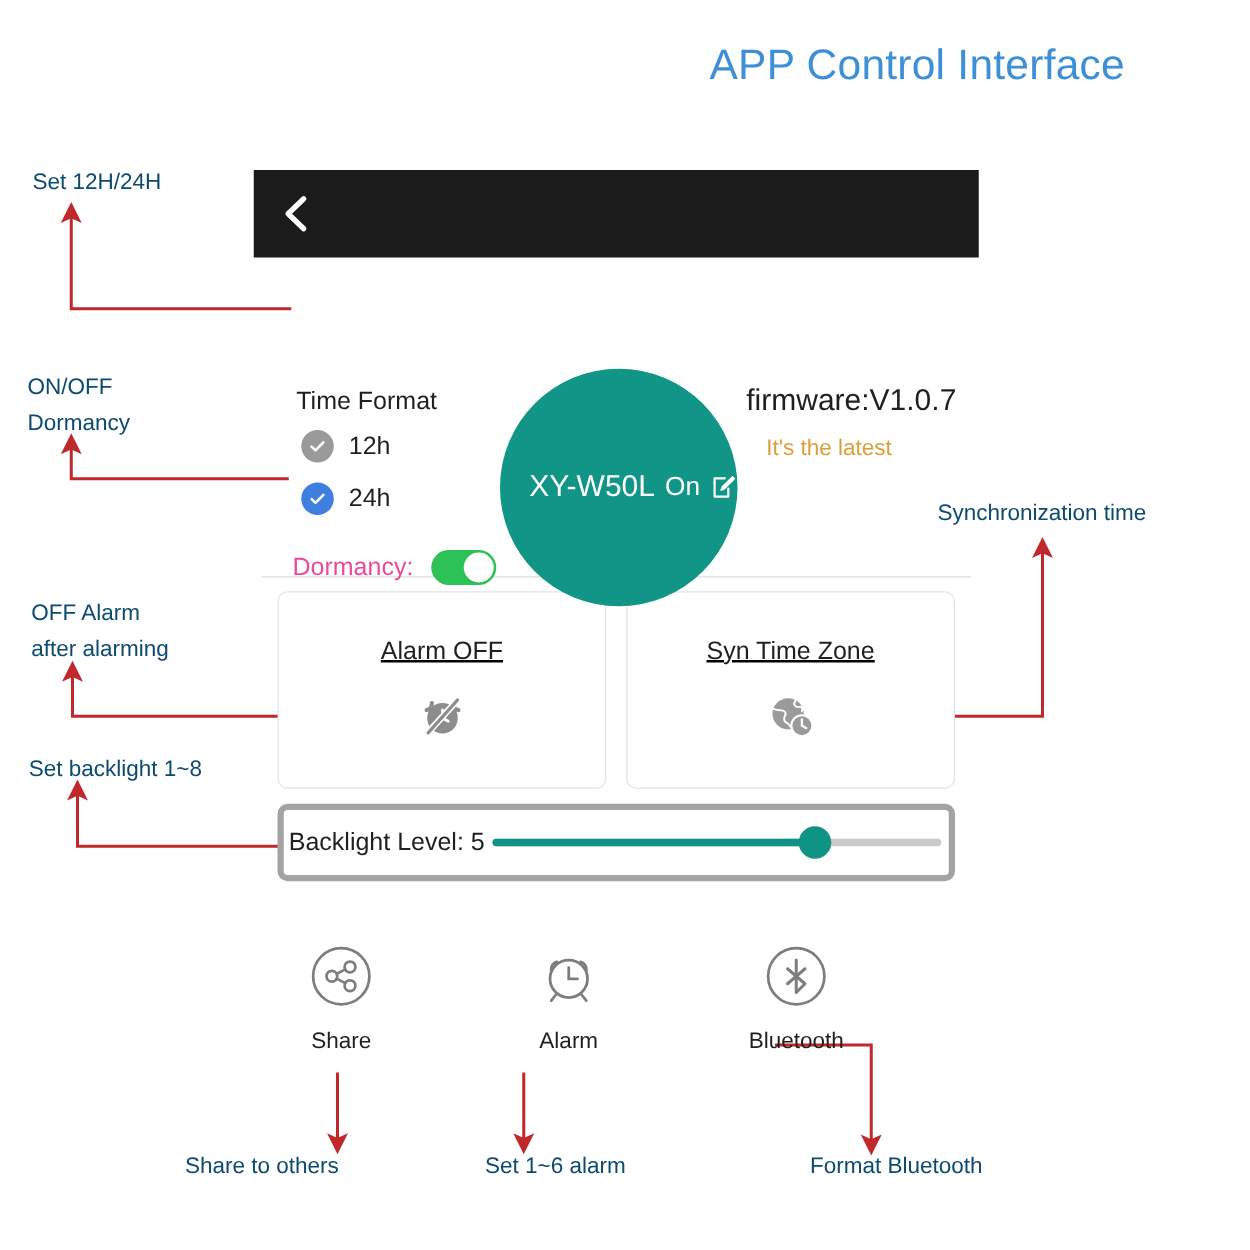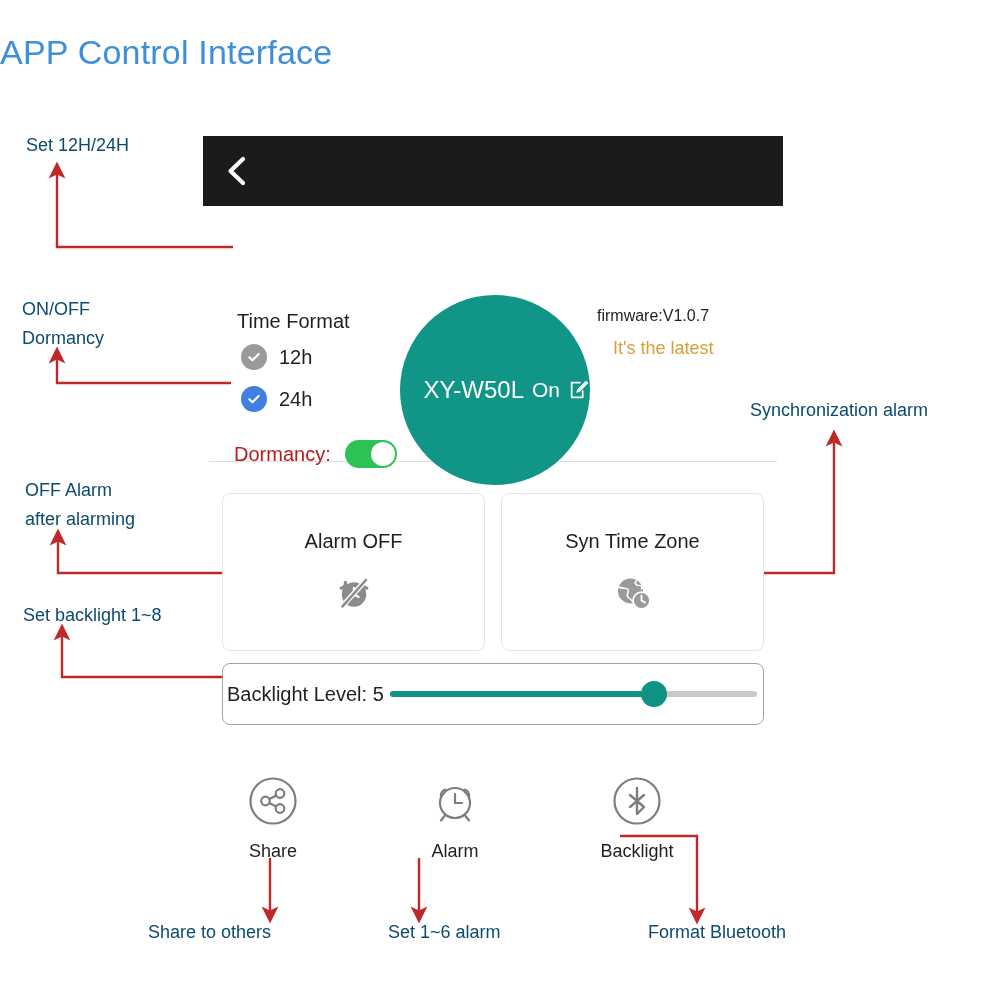--- a/index.html
+++ b/index.html
@@ -7,21 +7,21 @@
     width: 1000px; height: 1000px;
     background: #ffffff;
     font-family: "Liberation Sans", sans-serif;
     overflow: hidden;
   }
   #root { position: relative; width: 1000px; height: 1000px; }
 
   
   .page-title {
     position: absolute; left: 0; top: 33px; width: 900px;
-    text-align: left;
+    text-align: right;
     font-size: 34px; color: #3d8fd8; letter-spacing: 0.2px;
   }
 
   
   .phone { position: absolute; left: 203px; top: 136px; width: 580px; }
 
   .app-header {
     position: relative;
     height: 70px; background: #1b1b1b;
     display: flex; align-items: center; justify-content: center;
@@ -58,21 +58,21 @@
   }
   .radio-mark.off { background: #9a9a9a; }
   .radio-mark.on  { background: #3f7fe0; }
   .radio-mark svg { display: block; }
   .radio-label { font-size: 20px; color: #1f1f1f; }
 
   .dormancy-row {
     position: absolute; left: 31px; top: 234px;
     display: flex; align-items: center; gap: 14px;
   }
-  .dormancy-label { font-size: 20px; color: #b91c1c; }
+  .dormancy-label { font-size: 20px; color: #ec4899; }
   .toggle {
     width: 52px; height: 28px; border-radius: 14px;
     background: #2cc255; position: relative; cursor: pointer;
   }
   .toggle .knob {
     position: absolute; right: 2px; top: 2px;
     width: 24px; height: 24px; border-radius: 50%;
     background: #ffffff;
   }
 
@@ -84,46 +84,46 @@
     display: flex; flex-direction: row;
     align-items: center; justify-content: flex-end;
     gap: 8px; cursor: pointer;
   }
   .device-name { color: #ffffff; font-size: 24px; }
   .device-state { color: #ffffff; font-size: 21px; }
   .device-edit { margin-top: 4px; cursor: pointer; }
 
   
   .fw-block { position: absolute; left: 394px; top: 101px; }
-  .fw-version { font-size: 16px; color: #1f1f1f; white-space: nowrap; }
+  .fw-version { font-size: 24px; color: #1f1f1f; white-space: nowrap; }
   .fw-latest { font-size: 18px; color: #d9a03a; margin-top: 13px; margin-left: 16px; white-space: nowrap; }
 
   
   .state-divider {
     display: flex; align-items: center; gap: 14px;
     padding: 0 6px; margin-top: 6px;
   }
   .state-divider .line { flex: 1; height: 1px; background: #dedede; }
   .state-divider .state-text { font-size: 20px; color: #2b2b2b; }
 
   
-  .card-row { display: flex; gap: 16px; margin-top: 20px; padding: 0 19px; }
+  .card-row { display: flex; gap: 16px; padding: 0 19px; text-decoration: underline; }
   .card {
     flex: 1; height: 158px; border: 1px solid #e4e4e4; border-radius: 8px;
     background: #ffffff;
     display: flex; flex-direction: column; align-items: center;
     justify-content: flex-start; padding-top: 36px; gap: 20px;
     cursor: pointer;
   }
   .card-label { font-size: 20px; color: #1f1f1f; }
 
   
   .backlight-card {
     margin: 12px 19px 0 19px; height: 62px;
-    border: 1px solid #a3a3a3; border-radius: 8px; background: #ffffff;
+    border: 5px solid #a3a3a3; border-radius: 8px; background: #ffffff;
     display: flex; align-items: center; padding: 0 6px 0 4px; gap: 6px;
   }
   .backlight-label { font-size: 20px; color: #1f1f1f; white-space: nowrap; }
   .slider {
     flex: 1; position: relative; height: 24px;
     display: flex; align-items: center; cursor: pointer;
   }
   .slider .track {
     position: absolute; left: 0; right: 0; height: 6px;
     border-radius: 3px; background: #c9c9c9;
@@ -186,21 +186,21 @@
 
     <path d="M620,836 L697,836 L697,916" fill="none" stroke="#c0292b" stroke-width="2.4" marker-end="url(#ah)"></path>
   </svg>
 
   <div class="anno" style="left:26px; top:131px;">Set 12H/24H</div>
   <div class="anno" style="left:22px; top:295px;">ON/OFF
 Dormancy</div>
   <div class="anno" style="left:25px; top:476px;">OFF Alarm
 after alarming</div>
   <div class="anno" style="left:23px; top:601px;">Set backlight 1~8</div>
-  <div class="anno" style="left:750px; top:396px;">Synchronization alarm</div>
+  <div class="anno" style="left:750px; top:396px;">Synchronization time</div>
   <div class="anno" style="left:148px; top:918px;">Share to others</div>
   <div class="anno" style="left:388px; top:918px;">Set 1~6 alarm</div>
   <div class="anno" style="left:648px; top:918px;">Format Bluetooth</div>
 
   <div class="phone">
 
     <div class="app-header">
       <div class="back-chevron">
         <svg width="22" height="30" viewBox="0 0 22 30">
           <path d="M18 3 L5.5 15 L18 27" fill="none" stroke="#ffffff" stroke-width="4.2" stroke-linecap="round" stroke-linejoin="round"></path>
@@ -329,18 +329,18 @@
         <span class="bottom-label">Alarm</span>
       </div>
 
       <div class="bottom-item">
         <span>
           <svg width="52" height="52" viewBox="0 0 52 52">
             <circle cx="26" cy="26" r="22.5" fill="none" stroke="#7d7d7d" stroke-width="2.2"></circle>
             <path d="M26 13 L26 39 L33 32 L19 20 M33 20 L19 32" fill="none" stroke="#7d7d7d" stroke-width="2.4" stroke-linejoin="round" stroke-linecap="round"></path>
           </svg>
         </span>
-        <span class="bottom-label">Backlight</span>
+        <span class="bottom-label">Bluetooth</span>
       </div>
     </div>
 
   </div>
 </div>
 
 </body></html>

